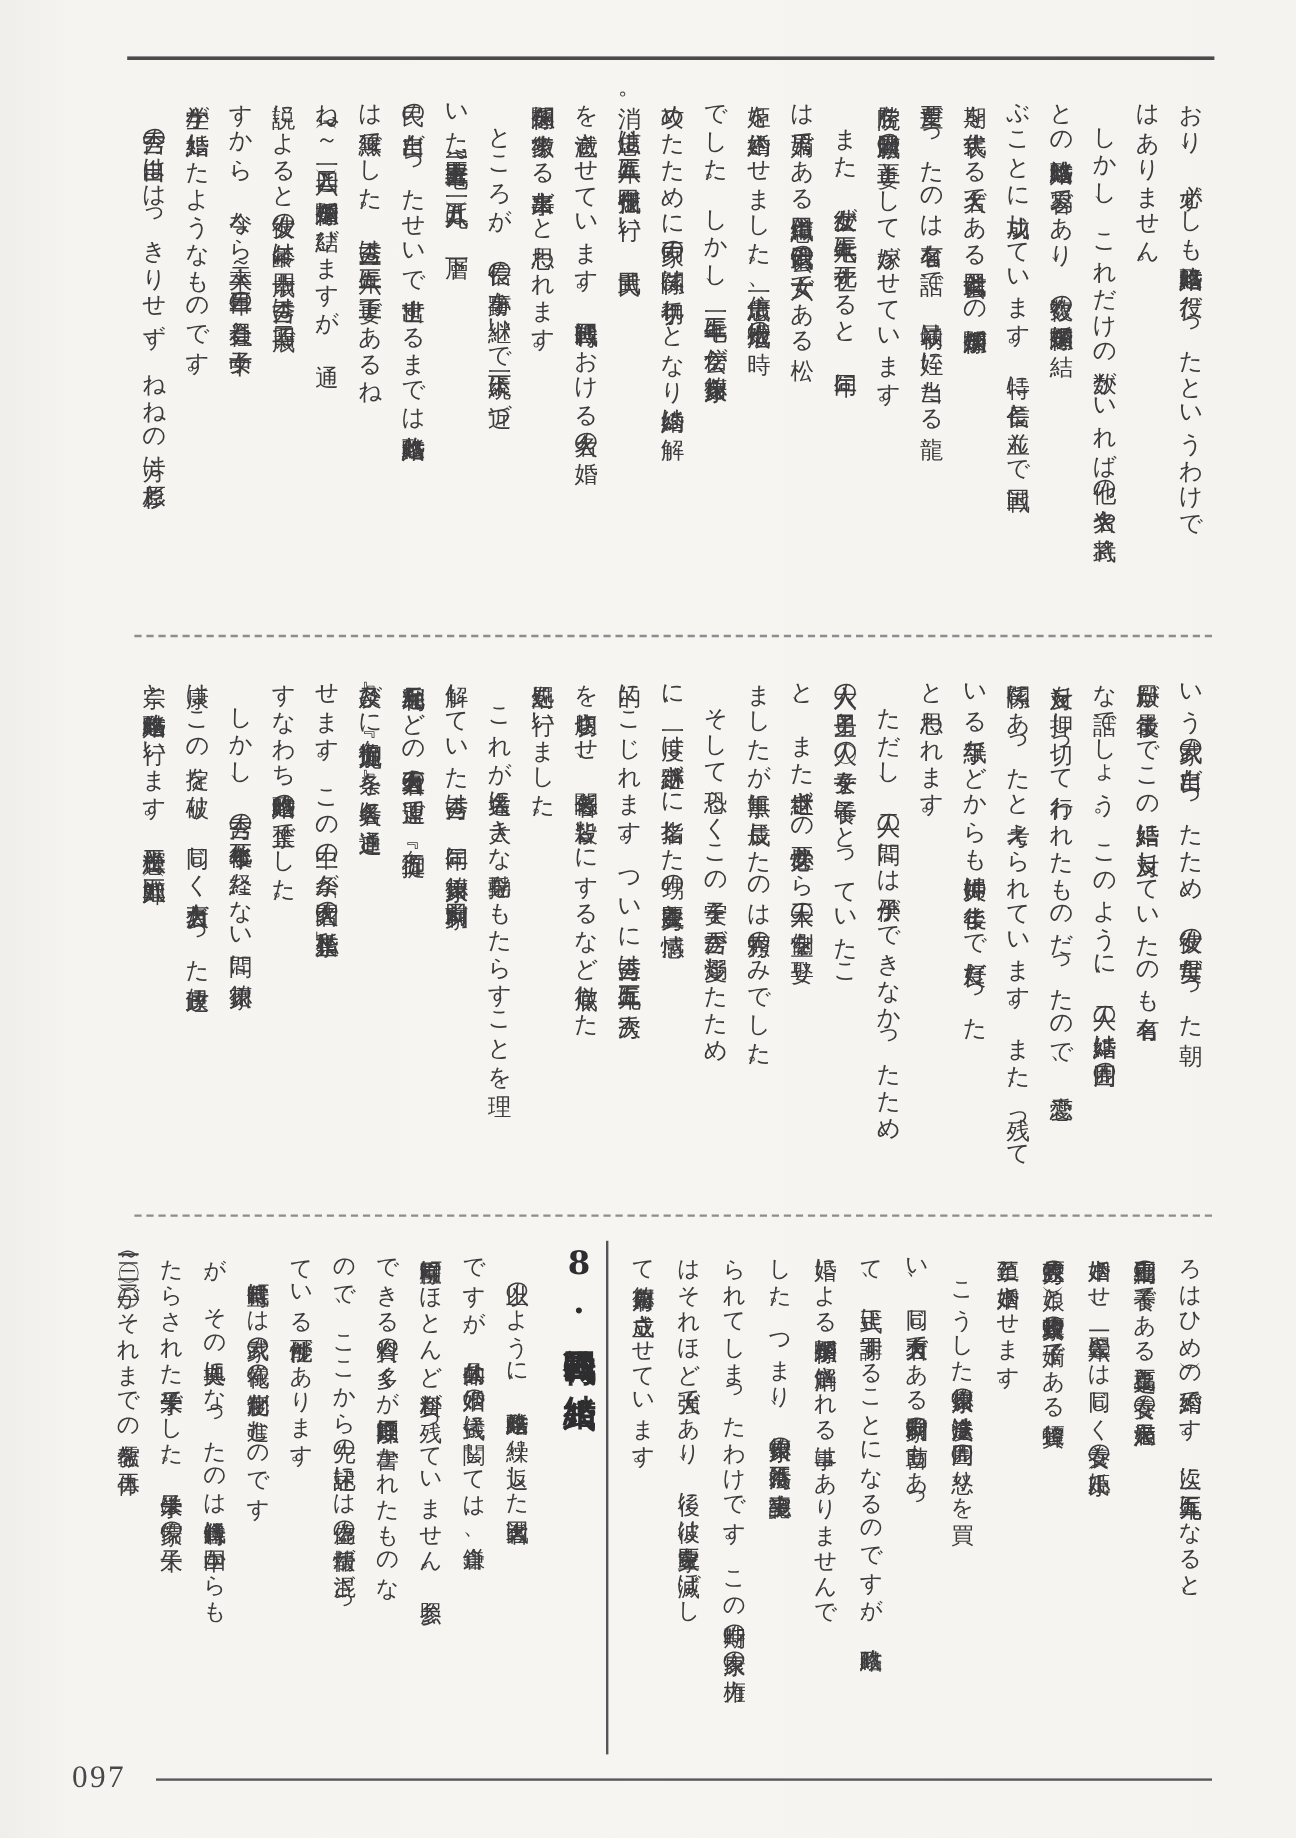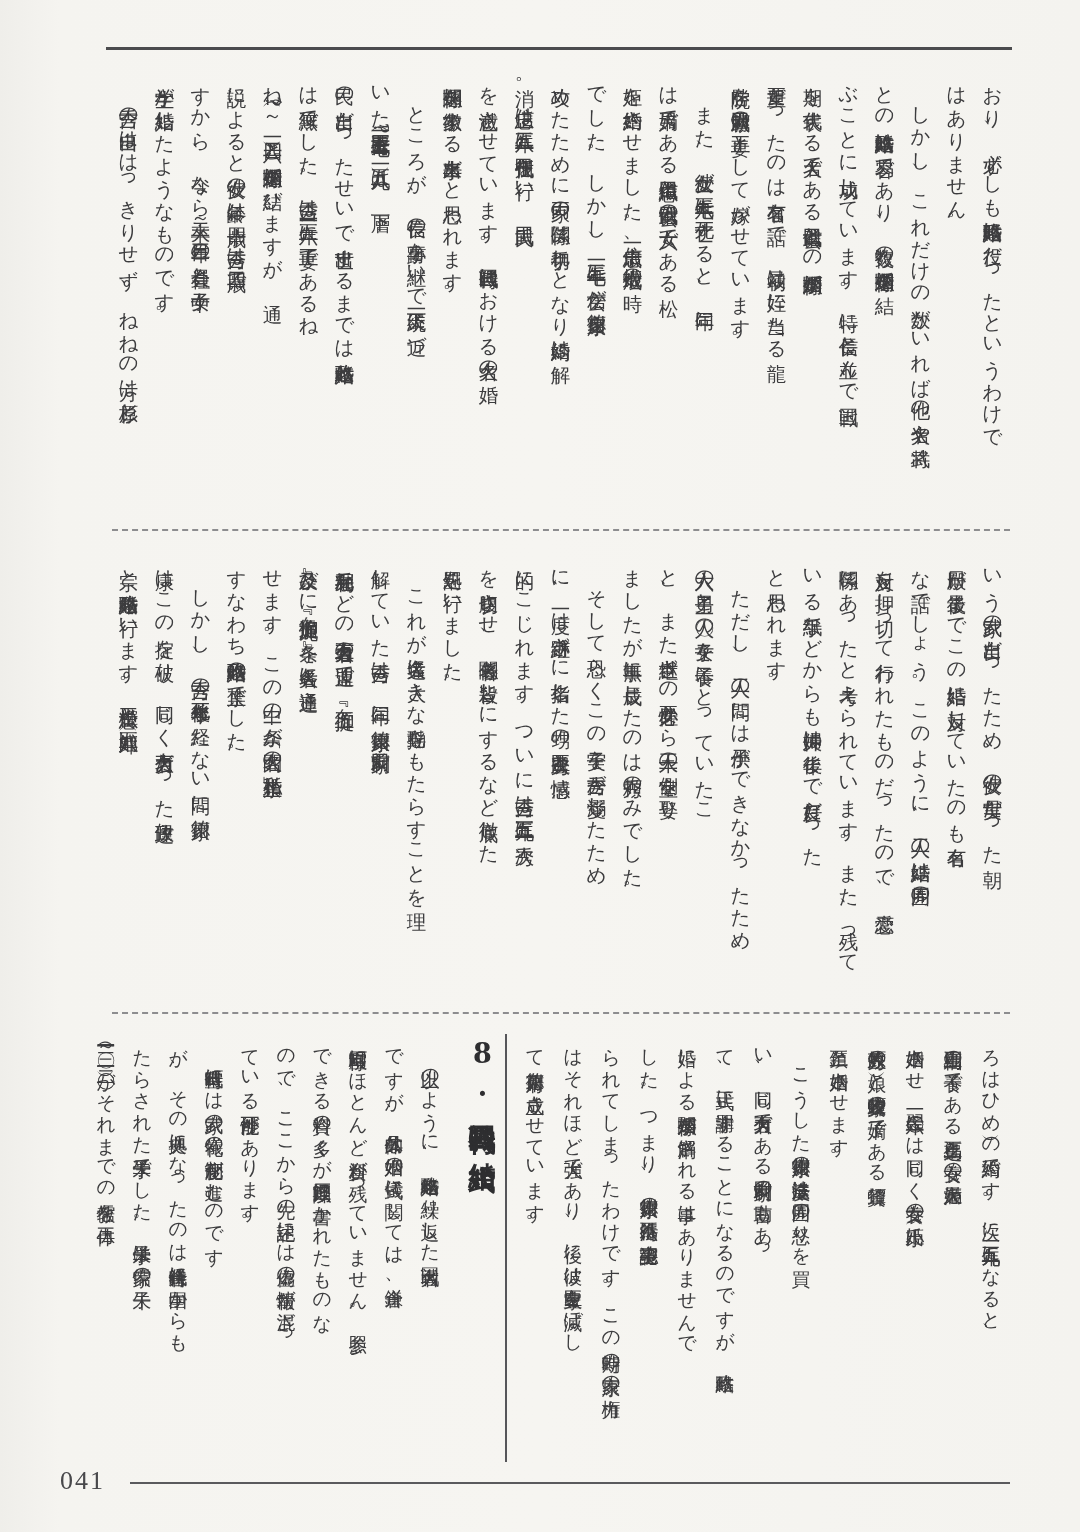--- a/index.html
+++ b/index.html
@@ -151,15 +151,15 @@
 できる資料の多くが江戸期以降に書かれたものな
 ので、ここから先の記述には虚偽の情報が混ざっ
 ている可能性があります。
 　室町時代には武家の儀礼の制度化が進むのです
 が、その典拠になったのは鎌倉時代に中国からも
 たらされた朱子学でした。朱子学は儒家の朱子
 （一一三〇～一二〇〇）がそれまでの儒教を再体</div>
 
   <div class="rule rule-bottom" style="left:130px; width:880px; top:1482px;"></div>
 
-  <div class="page-number" style="left:60px; top:1466px;">041</div>
+  <div class="page-number" style="left:60px; top:1466px;">097</div>
 
 </div>
 
 </body></html>

